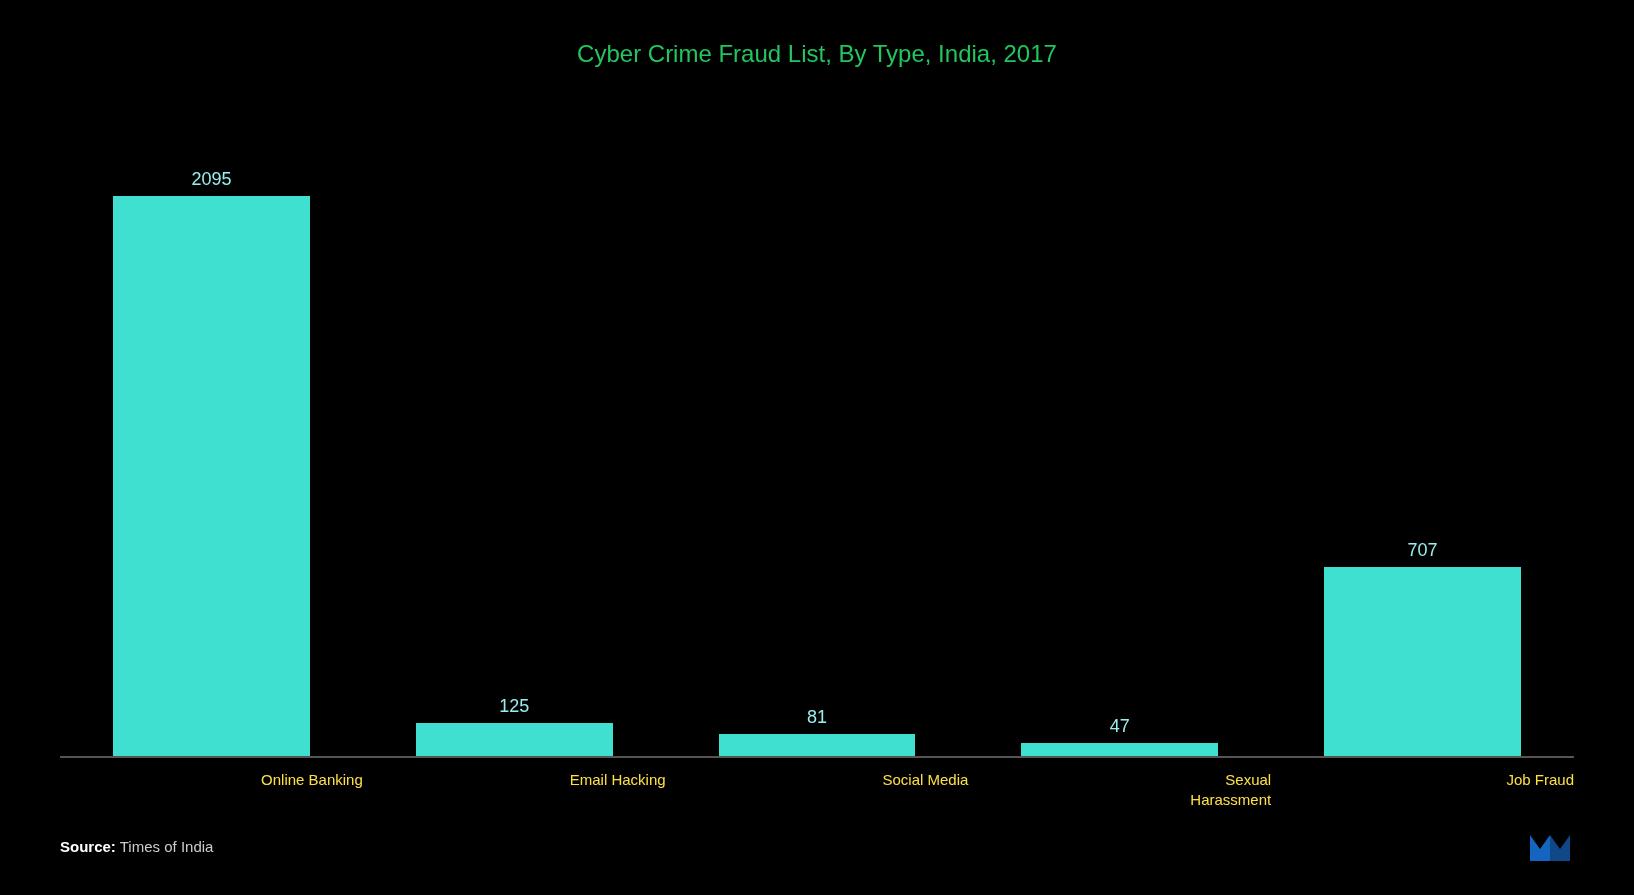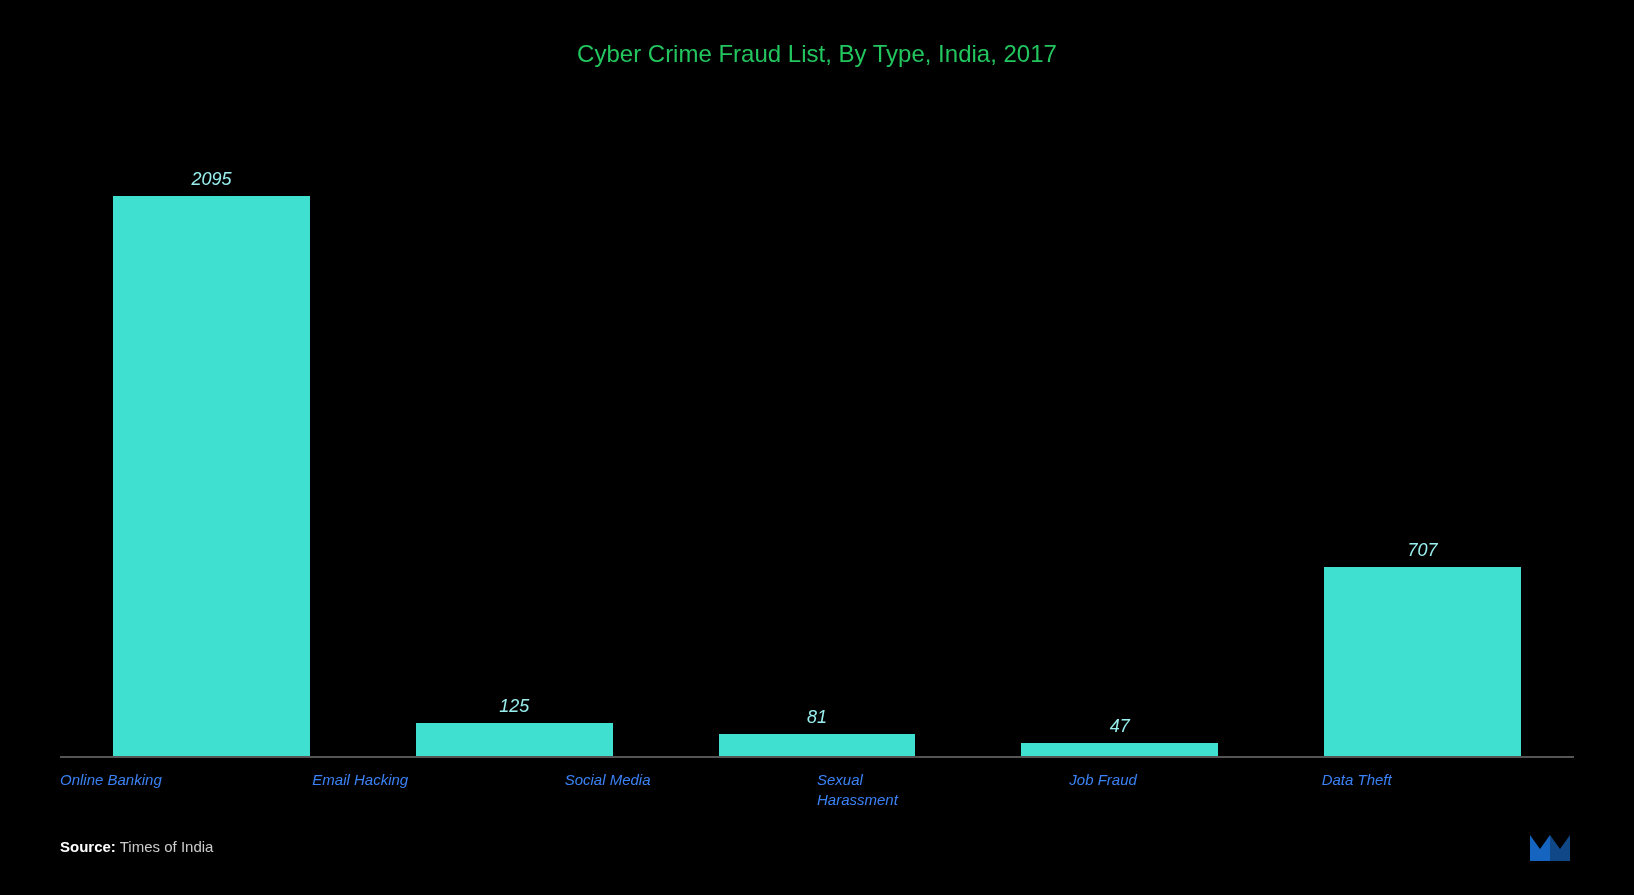--- a/index.html
+++ b/index.html
@@ -20,21 +20,20 @@
       color: #22c55e;
       font-weight: 400;
       margin-bottom: 50px;
       text-align: center;
     }
     .chart-area {
       width: 100%;
       flex: 1;
       display: flex;
       flex-direction: column;
-      font-style: italic;
     }
     .bars-container {
       display: flex;
       align-items: flex-end;
       flex: 1;
       border-bottom: 2px solid #555;
       padding-bottom: 0;
       gap: 0;
     }
     .bar-group {
@@ -65,22 +64,22 @@
       width: 65%;
       min-height: 2px;
     }
     .x-labels {
       display: flex;
       width: 100%;
       margin-top: 12px;
     }
     .x-label {
       flex: 1;
-      text-align: left;
-      color: #3b82f6;
+      text-align: right;
+      color: #fde047;
       font-size: 15px;
       line-height: 1.3;
     }
     .source-row {
       width: 100%;
       display: flex;
       align-items: center;
       justify-content: space-between;
       margin-top: 18px;
     }
@@ -140,21 +139,20 @@
         </div>
       </div>
     </div>
   <div class="x-labels" id="x-labels">
 
   <div class="x-label">Online Banking</div>
       <div class="x-label">Email Hacking</div>
       <div class="x-label">Social Media</div>
       <div class="x-label">Sexual<br>Harassment</div>
       <div class="x-label">Job Fraud</div>
-      <div class="x-label">Data Theft</div>
     </div>
 </div>
 
 <div class="source-row">
   <div class="source-text">
     <strong>Source:</strong>
     <span>Times of India</span>
   </div>
   <div class="logo">
     <svg class="logo-svg" viewBox="0 0 48 38" xmlns="http://www.w3.org/2000/svg">

